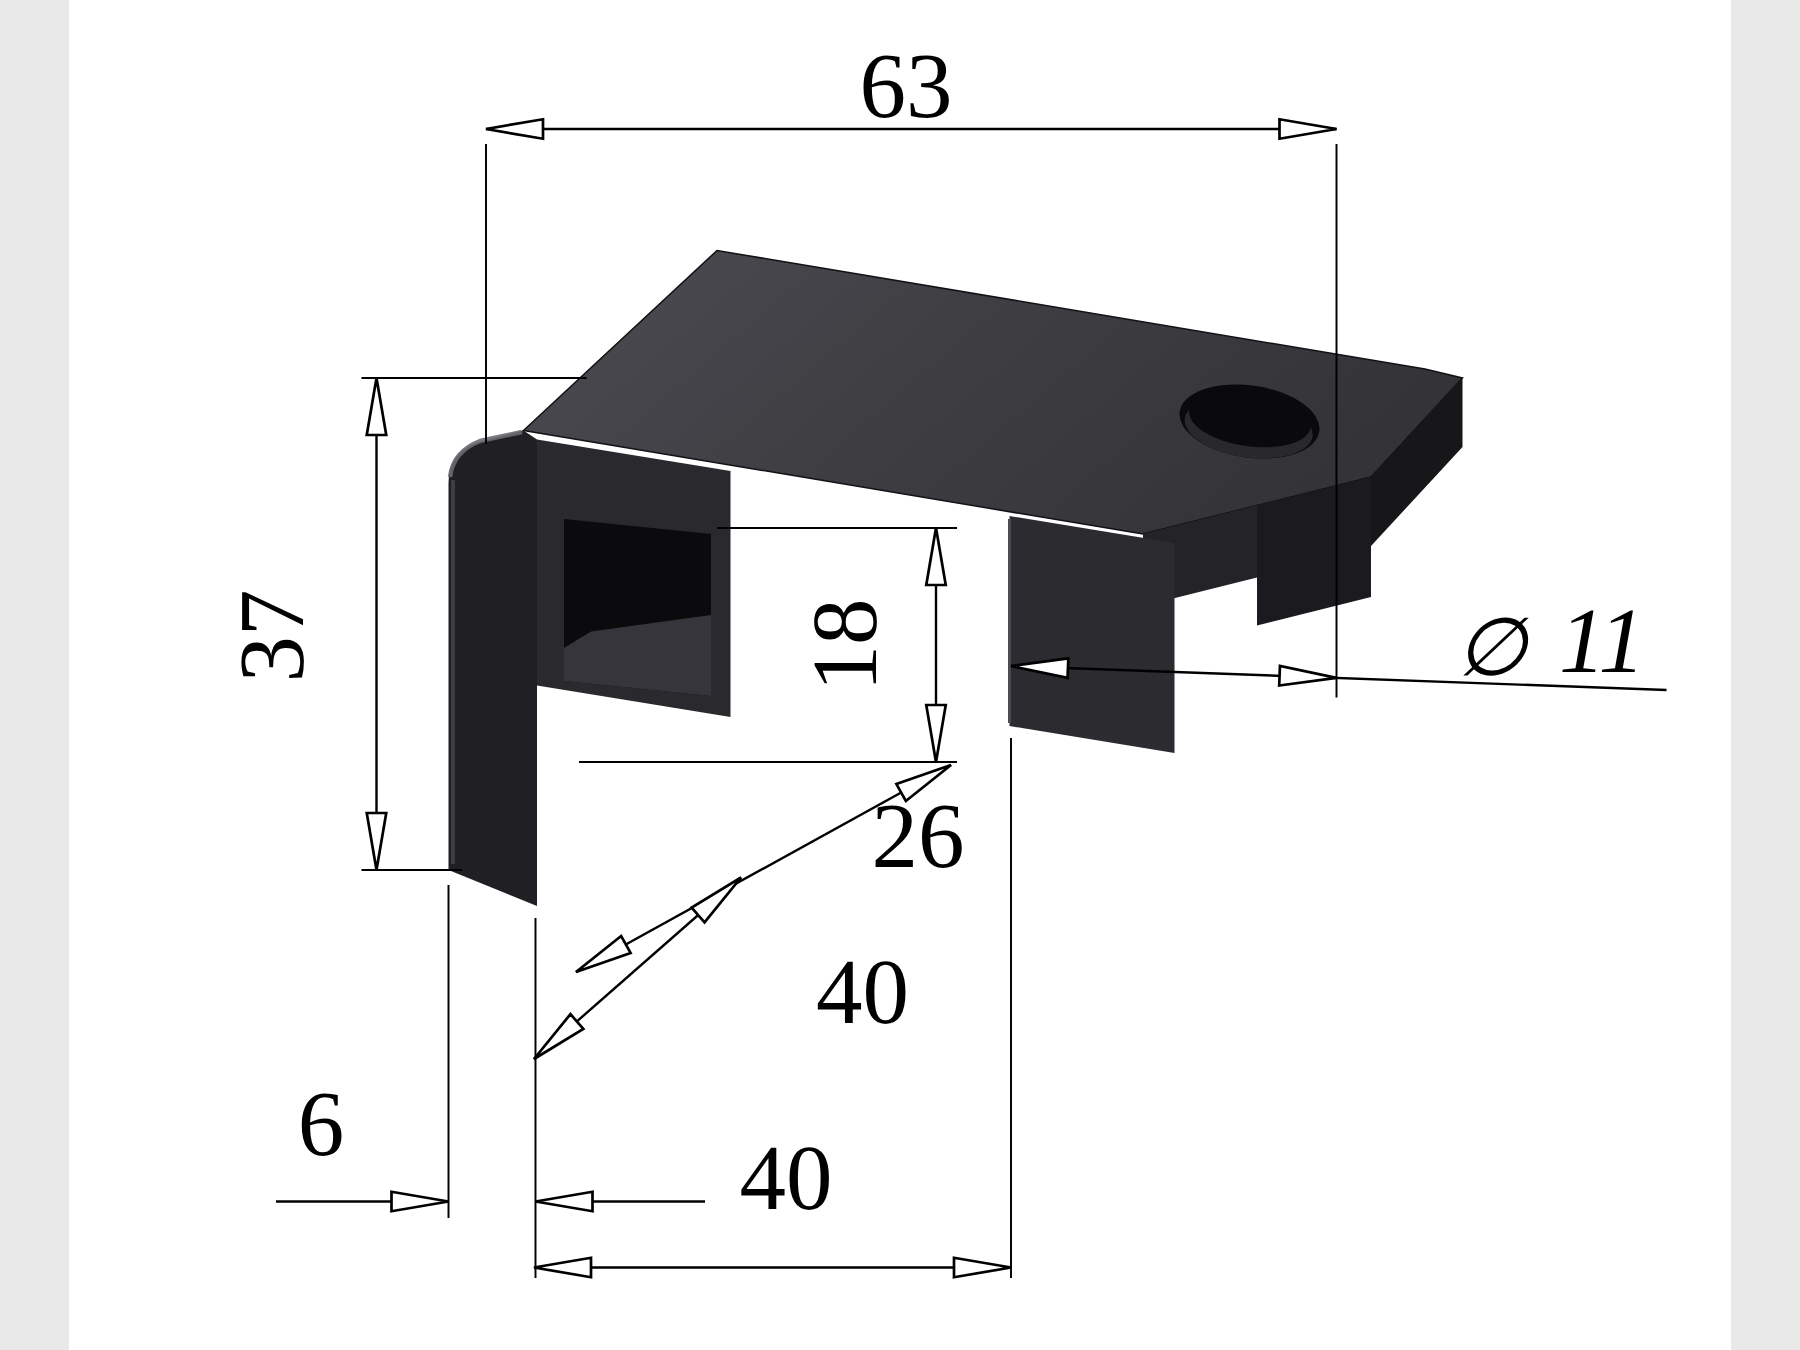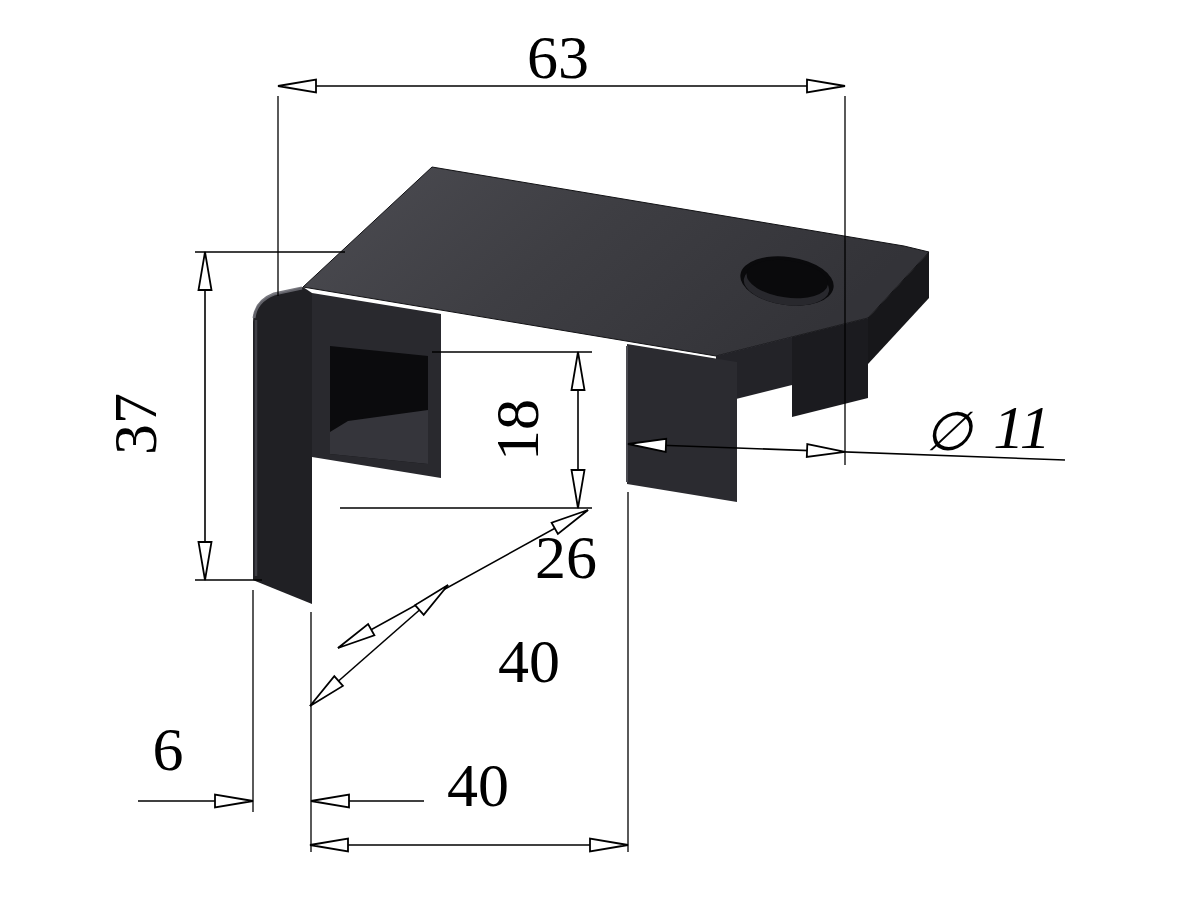--- a/index.html
+++ b/index.html
@@ -1,16 +1,16 @@
 <!DOCTYPE html>
 <html><head>
 <meta charset="utf-8">
 <style>
   html,body{margin:0;padding:0;background:#e9e9e9;}
-  .page{width:1200px;height:900px;background:#ffffff;position:relative;margin:0 auto;overflow:hidden;}
+  .page{width:1108px;height:900px;background:#ffffff;position:relative;margin:0 auto;overflow:hidden;}
   svg{display:block;}
   .dim-text{font-family:"Liberation Serif","DejaVu Serif",serif;font-size:62px;fill:#000;}
   .dia-text{font-family:"Liberation Serif","DejaVu Serif",serif;font-style:italic;fill:#000;}
   .dimline{stroke:#000;stroke-width:1.6;fill:none;}
   .extline{stroke:#000;stroke-width:1.3;fill:none;}
   .arrow{fill:#ffffff;stroke:#000;stroke-width:1.8;stroke-linejoin:miter;}
 </style>
 </head>
 <body>
 

